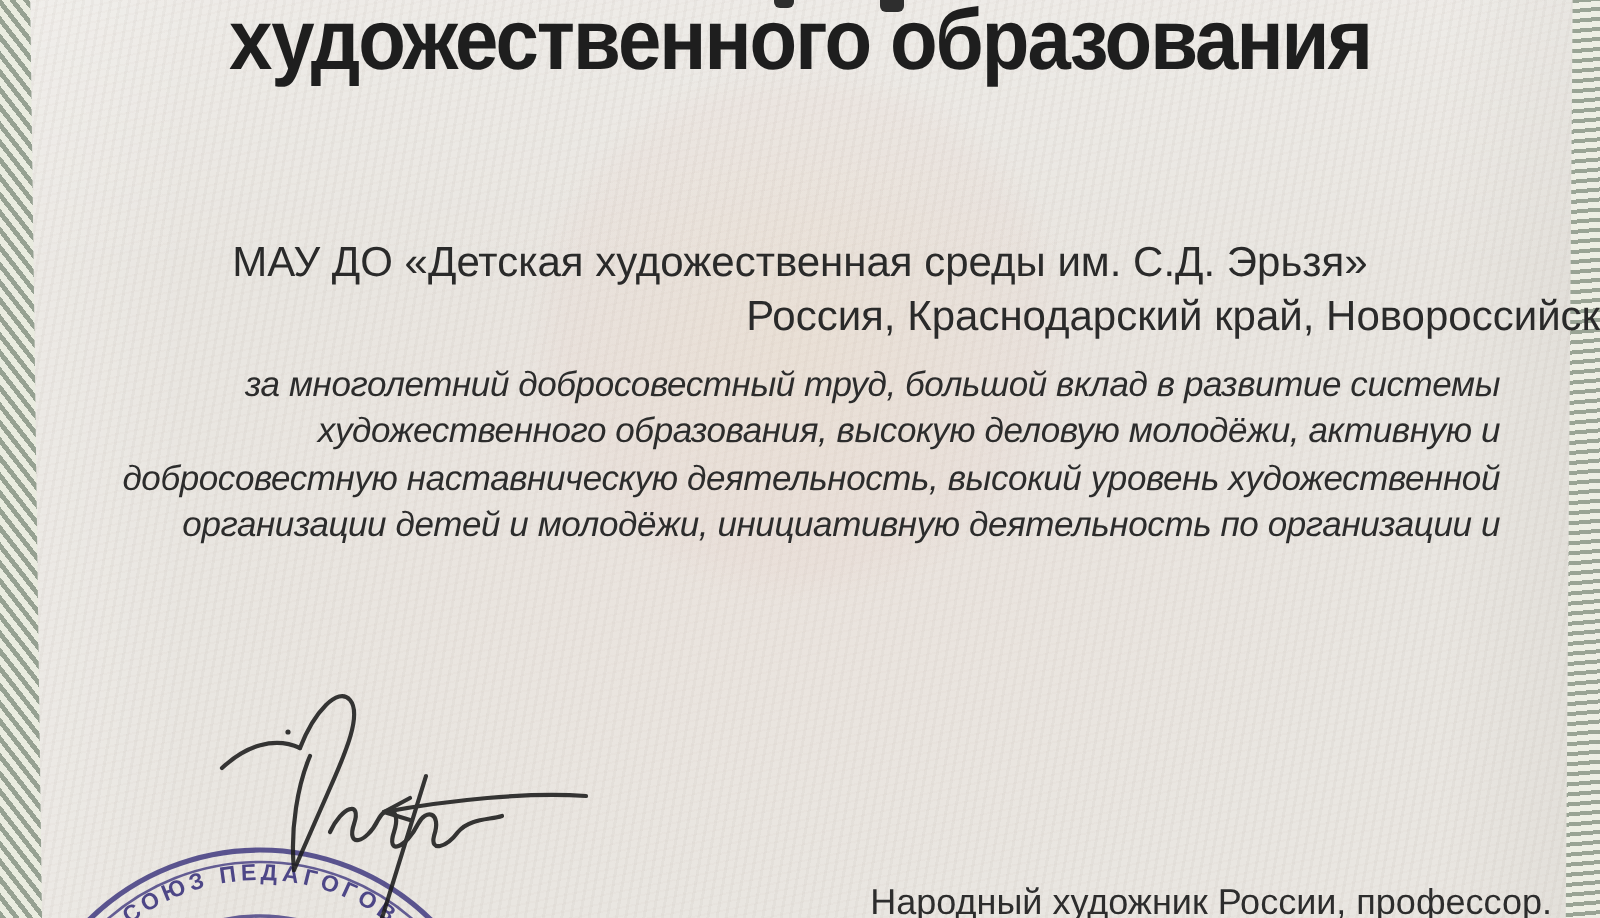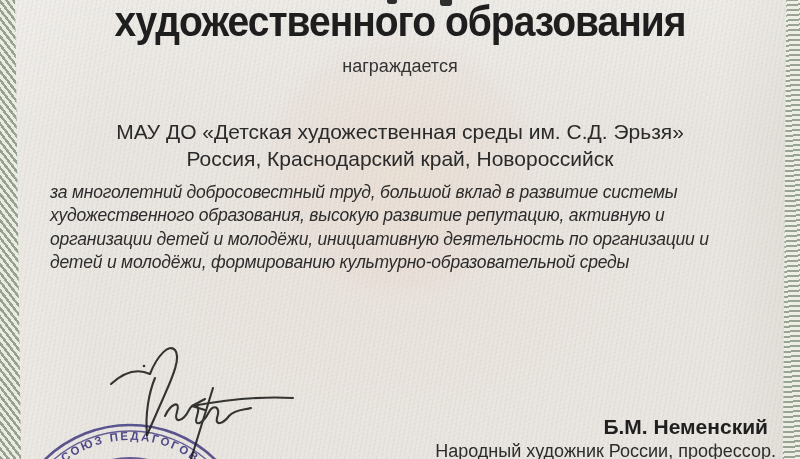--- a/index.html
+++ b/index.html
@@ -35,25 +35,25 @@
   .remnant.r1{left:387px;top:0;width:10px;height:4px;}
   .remnant.r2{left:440px;top:0;width:12px;height:6px;}
   .txt{position:absolute;left:0;width:100%;text-align:center;z-index:4;}
   .title{
     top:-3px;font-size:39px;font-weight:bold;letter-spacing:-1px;color:#1e1e1e;
     transform:scaleY(1.1);transform-origin:top center;
   }
   .awarded{top:56px;font-size:18px;color:#333;}
   .recipient{top:83px;font-size:27px;font-weight:bold;letter-spacing:-0.3px;color:#1f1f1f;}
   .organization{top:120px;font-size:21px;color:#2a2a2a;}
-  .location{top:147px;font-size:21px;color:#2a2a2a;}
+  .location{top:147px;font-size:21px;color:#2a2a2a;text-align:right;}
   .citation{
     top:181px;left:50px;width:700px;z-index:4;position:absolute;
     font-size:17.5px;font-style:italic;line-height:23.4px;
-    text-align:left;color:#2c2c2c;letter-spacing:-0.2px;
+    text-align:right;color:#2c2c2c;letter-spacing:-0.2px;
   }
   .signer-name{
     position:absolute;right:32px;top:415px;z-index:4;
     font-size:21px;font-weight:bold;color:#1f1f1f;text-align:right;
   }
   .signer-title{
     position:absolute;right:24px;top:441px;z-index:4;
     font-size:18px;color:#2d2d2d;text-align:right;white-space:nowrap;
   }
   .signature-svg{position:absolute;left:95px;top:336px;z-index:6;}
@@ -64,29 +64,28 @@
 
 <div class="certificate">
 
   <div class="edge-band left"></div>
   <div class="edge-band right"></div>
 
   <div class="remnant r1"></div>
   <div class="remnant r2"></div>
 
   <div class="txt title">художественного образования</div>
-  <div class="txt awarded">награждается</div>
   <div class="txt organization">МАУ ДО «Детская художественная среды им. С.Д. Эрьзя»</div>
   <div class="txt location">Россия, Краснодарский край, Новороссийск</div>
 
   <div class="citation">
     <div>за многолетний добросовестный труд, большой вклад в развитие системы</div>
-    <div>художественного образования, высокую развитие репутацию, активную и</div>
+    <div>художественного образования, высокую деловую молодёжи, активную и</div>
+    <div>добросовестную наставническую деятельность, высокий уровень художественной</div>
     <div>организации детей и молодёжи, инициативную деятельность по организации и</div>
-    <div>детей и молодёжи, формированию культурно-образовательной среды</div>
   </div>
 
   <svg class="signature-svg" width="220" height="125" viewBox="0 0 220 125">
     <g fill="none" stroke="#1c1c1c" stroke-width="2.1" stroke-linecap="round" opacity="0.88">
       <path d="M16 48 C28 37 42 32 55 38"></path>
       <circle cx="49" cy="30" r="1.3" fill="#1c1c1c" stroke="none"></circle>
       <path d="M55 38 C62 20 74 7 80 14 C86 21 78 40 70 58 C62 76 56 90 52 99"></path>
       <path d="M52 99 C50 78 54 56 60 42"></path>
       <path d="M118 52 C110 78 102 104 96 123"></path>
       <path d="M70 80 C76 67 86 64 82 76 C78 88 88 86 94 74 C98 66 106 68 102 80 C98 92 108 88 114 76 C118 68 126 70 122 82 C120 90 128 88 134 80 C140 73 150 74 156 72"></path>
@@ -102,16 +101,15 @@
       <circle cx="128" cy="140" r="116" stroke-width="1.3" opacity="0.8"></circle>
       <circle cx="128" cy="140" r="89" stroke-width="1.8" opacity="0.8"></circle>
       <circle cx="128" cy="140" r="84" stroke-width="1" opacity="0.65"></circle>
     </g>
     <path id="stampArc" d="M 21 140 A 107 107 0 0 1 235 140" fill="none"></path>
     <text font-size="11.5" font-weight="bold" fill="#413a80" letter-spacing="2.2" opacity="0.92" font-family="Liberation Sans, sans-serif">
       <textPath href="#stampArc" startOffset="50%" text-anchor="middle">ИЙ СОЮЗ ПЕДАГОГОВ-ХУ</textPath>
     </text>
   </svg>
 
-  <div class="signer-name">Б.М. Неменский</div>
   <div class="signer-title">Народный художник России, профессор.</div>
 
 </div>
 
 </body></html>

